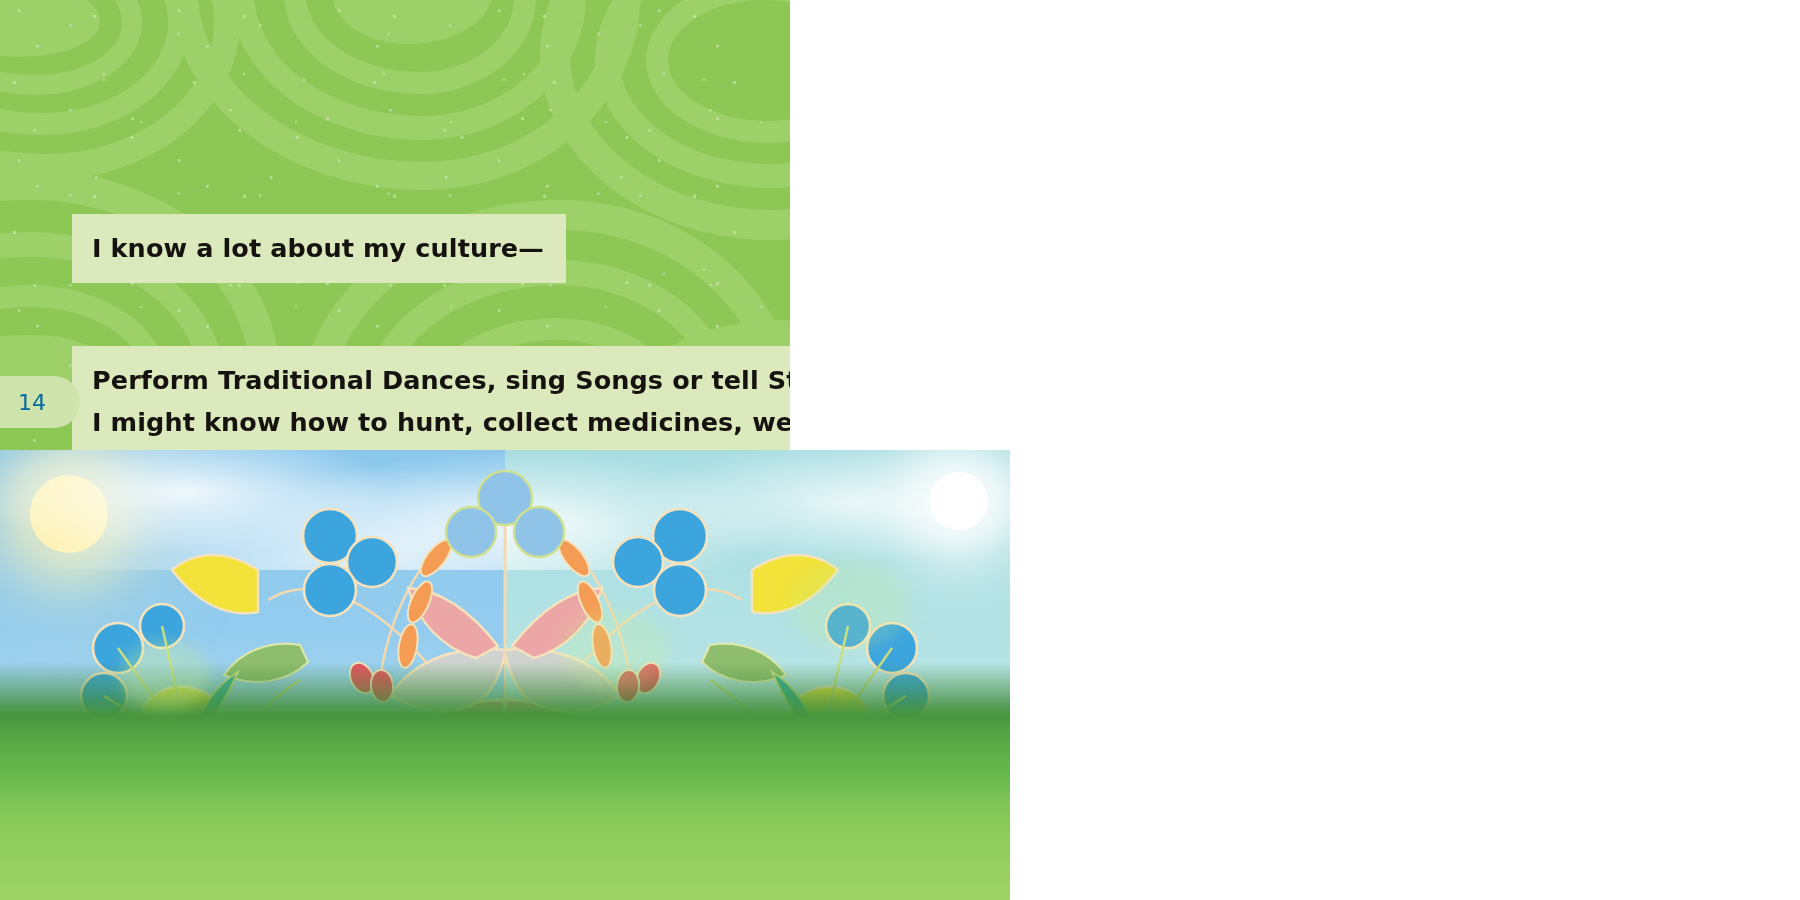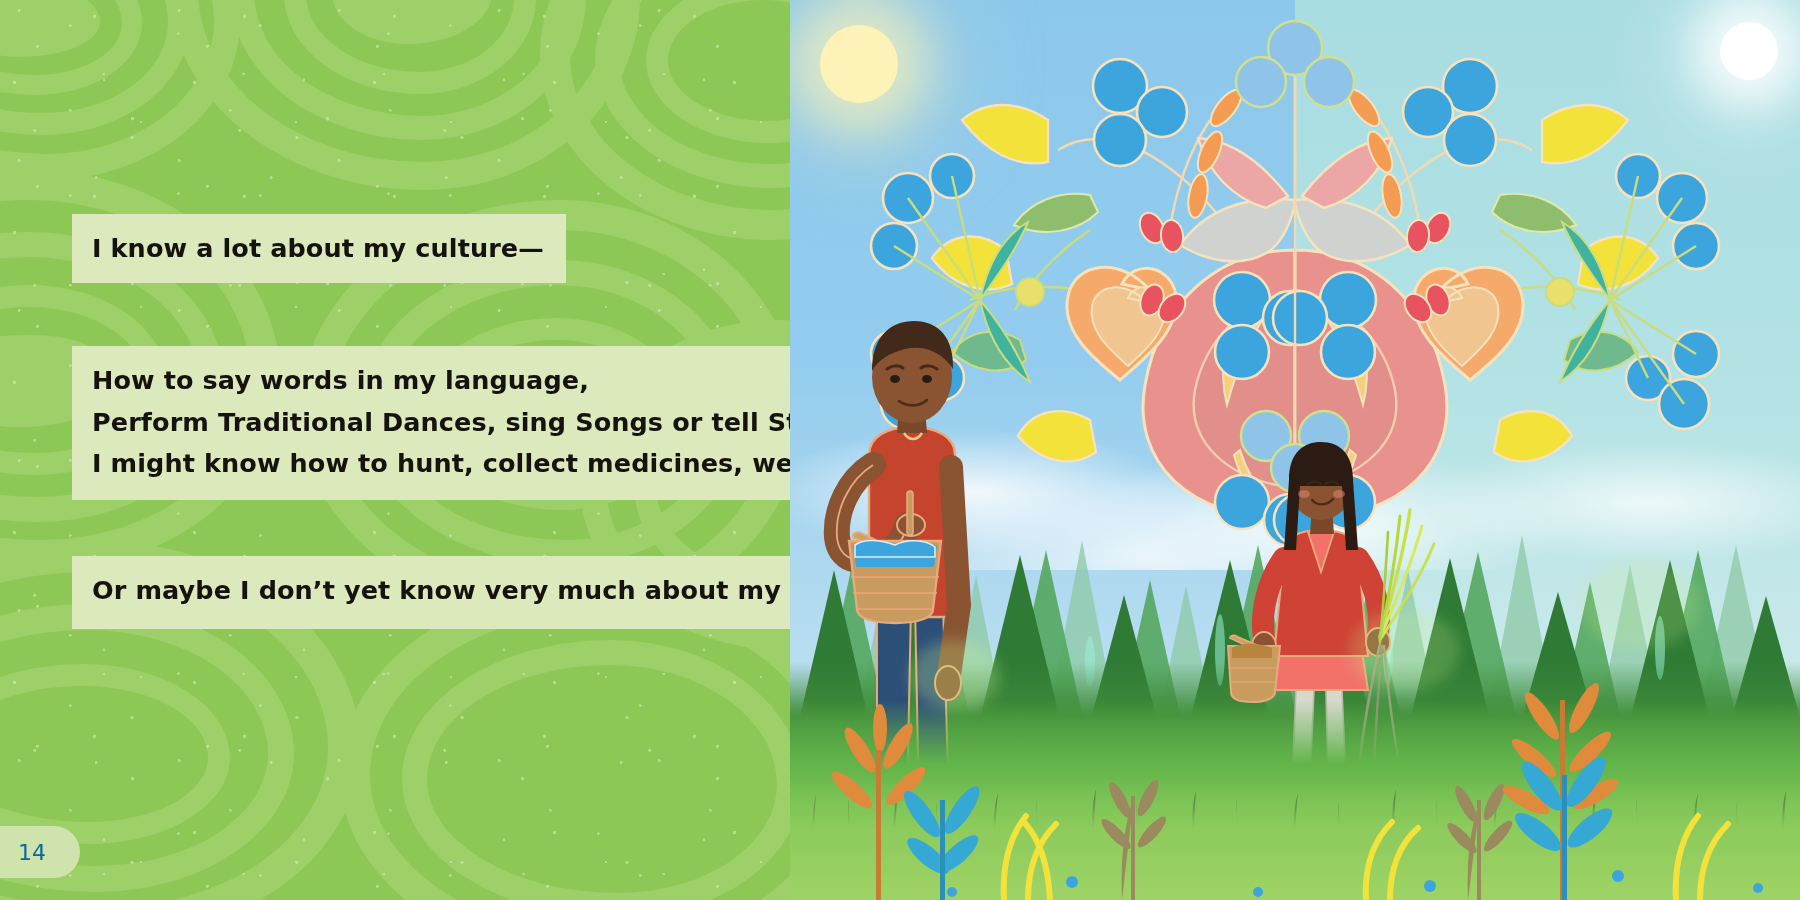--- a/index.html
+++ b/index.html
@@ -1,20 +1,20 @@
 <!DOCTYPE html>
 <html><head>
 <meta charset="utf-8">
 <title>Picture Book Spread</title>
 <style>
   * { margin:0; padding:0; box-sizing:border-box; }
   html,body { width:1800px; height:900px; overflow:hidden; background:#fff;
               font-family:"DejaVu Sans", sans-serif; }
 
-  .spread { position:relative; width:1800px; height:900px; display:flex; }
+  .spread { position:relative; width:1800px; height:900px; display:flex;flex-direction:column; }
 
   
   .left-page { position:relative; width:790px; height:900px; overflow:hidden;
                background:#8cc653; }
   .left-bg-base { position:absolute; inset:0; background:#8dc756; }
 
   
   .swirl-layer { position:absolute; inset:-60px; opacity:1; }
   .ring { position:absolute; border-style:solid; border-color:#9ed069;
           border-radius:52% 48% 46% 54% / 50% 52% 48% 50%; background:transparent; }
@@ -143,21 +143,20 @@
 
     <div class="speck-layer"></div>
 
     <div class="text-stack">
 
       <div class="text-card card-1">
         <div class="line">I know a lot about my culture—</div>
       </div>
 
       <div class="text-card card-2">
-        <div class="line">How to say words in my language,</div>
         <div class="line">Perform Traditional Dances, sing Songs or tell Stories.</div>
         <div class="line">I might know how to hunt, collect medicines, weave or canoe.</div>
       </div>
 
       <div class="text-card card-3">
         <div class="line">Or maybe I don’t yet know very much about my culture at all.</div>
       </div>
     </div>
 
     <div class="page-pill">

